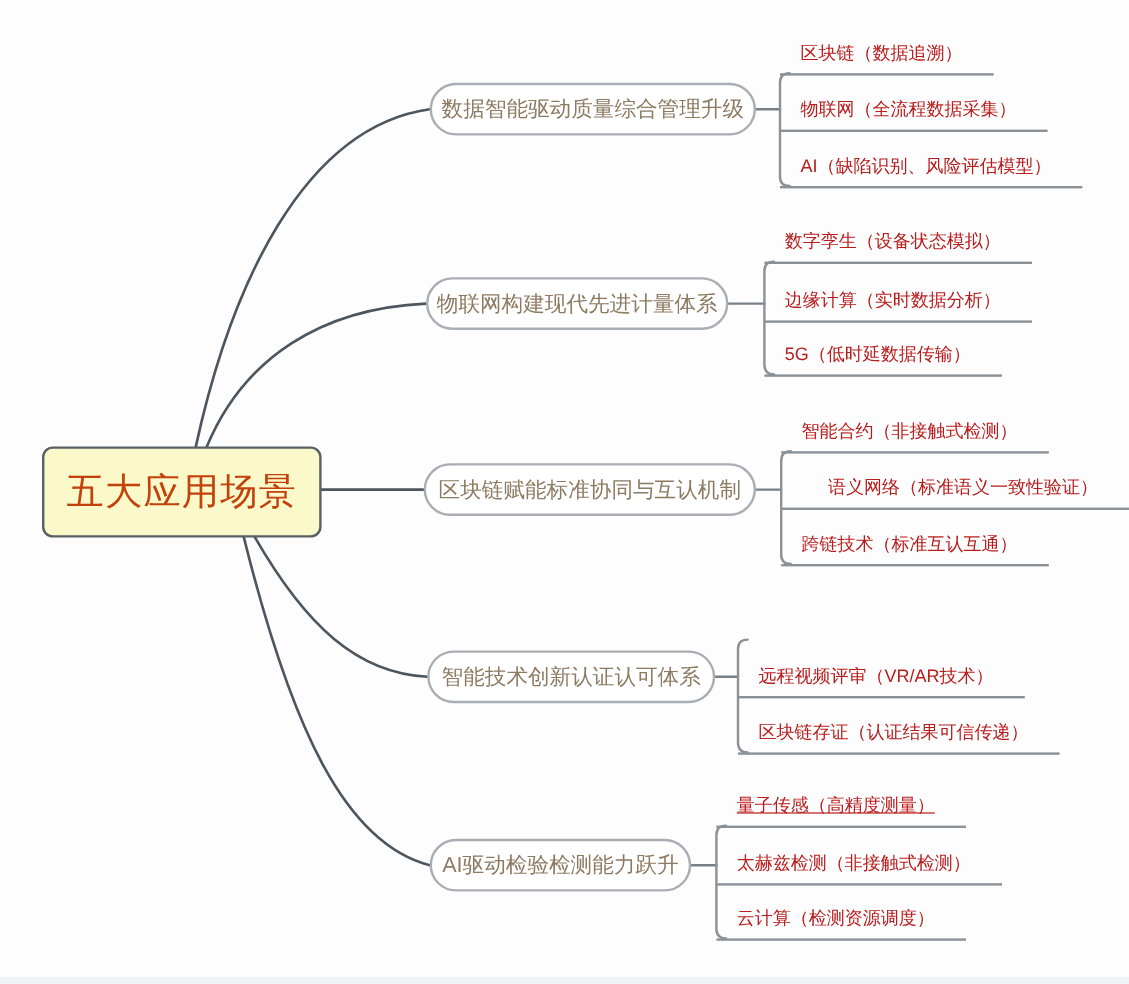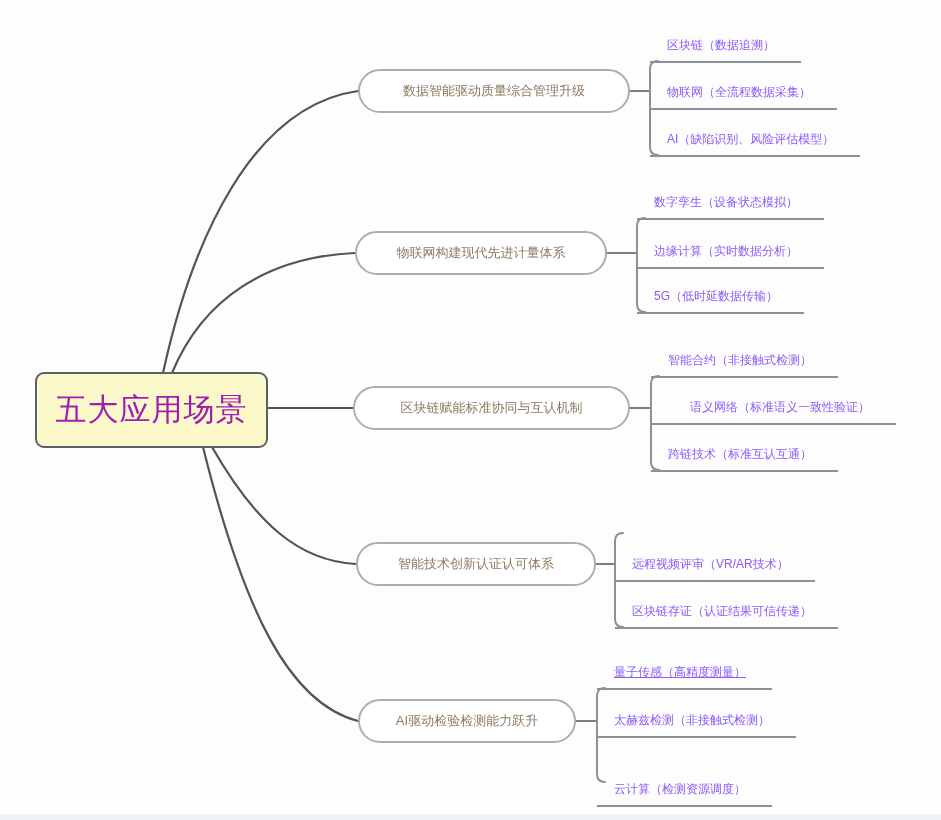--- a/index.html
+++ b/index.html
@@ -7,32 +7,32 @@
     width:941px;height:820px;position:relative;overflow:hidden;
     background:#fdfdfd;
     font-family:"Liberation Sans","DejaVu Sans",sans-serif;
   }
   #canvas{position:absolute;inset:0;width:941px;height:820px;}
   svg.connectors{position:absolute;left:0;top:0;width:941px;height:820px;pointer-events:none;}
   .root-node{
     position:absolute;left:35px;top:372px;width:233px;height:76px;
     background:#fbf9c9;border:2px solid #596066;border-radius:9px;
     display:flex;align-items:center;justify-content:center;
-    font-size:31px;letter-spacing:1px;color:#a21caf;font-weight:400;
+    font-size:31px;letter-spacing:1px;color:#c2410c;font-weight:400;
     box-sizing:border-box;white-space:nowrap;
   }
   .branch-node{
     position:absolute;height:44px;background:#ffffff;
     border:2px solid #a9aeb4;border-radius:22px;
     display:flex;align-items:center;justify-content:center;
-    font-size:13px;color:#8d7a62;box-sizing:border-box;white-space:nowrap;
+    font-size:18px;color:#8d7a62;box-sizing:border-box;white-space:nowrap;
   }
   .leaf-node{
     position:absolute;white-space:nowrap;
-    font-size:12px;color:#8b5cf6;line-height:22px;
+    font-size:15px;color:#b91c1c;line-height:22px;
     padding:0 26px 5px 17px;
     border-bottom:2px solid #8a9197;
   }
   .bottom-strip{
     position:absolute;left:0;bottom:0;width:941px;height:6px;
     background:#f0f3f6;
   }
 </style>
 </head>
 <body>
@@ -84,16 +84,16 @@
 
   <div class="leaf-node" style="left:651px;top:349px;">智能合约（非接触式检测）</div>
   <div class="leaf-node" style="left:651px;top:396px;padding-left:39px;">语义网络（标准语义一致性验证）</div>
   <div class="leaf-node" style="left:651px;top:443px;">跨链技术（标准互认互通）</div>
 
   <div class="leaf-node" style="left:615px;top:553px;">远程视频评审（VR/AR技术）</div>
   <div class="leaf-node" style="left:615px;top:600px;text-align:right;">区块链存证（认证结果可信传递）</div>
 
   <div class="leaf-node" style="left:597px;top:661px;text-decoration:underline;">量子传感（高精度测量）</div>
   <div class="leaf-node" style="left:597px;top:709px;">太赫兹检测（非接触式检测）</div>
-  <div class="leaf-node" style="left:597px;top:778px;">云计算（检测资源调度）</div>
+  <div class="leaf-node" style="left:597px;top:755px;">云计算（检测资源调度）</div>
 
   <div class="bottom-strip"></div>
 </div>
 
 </body></html>

